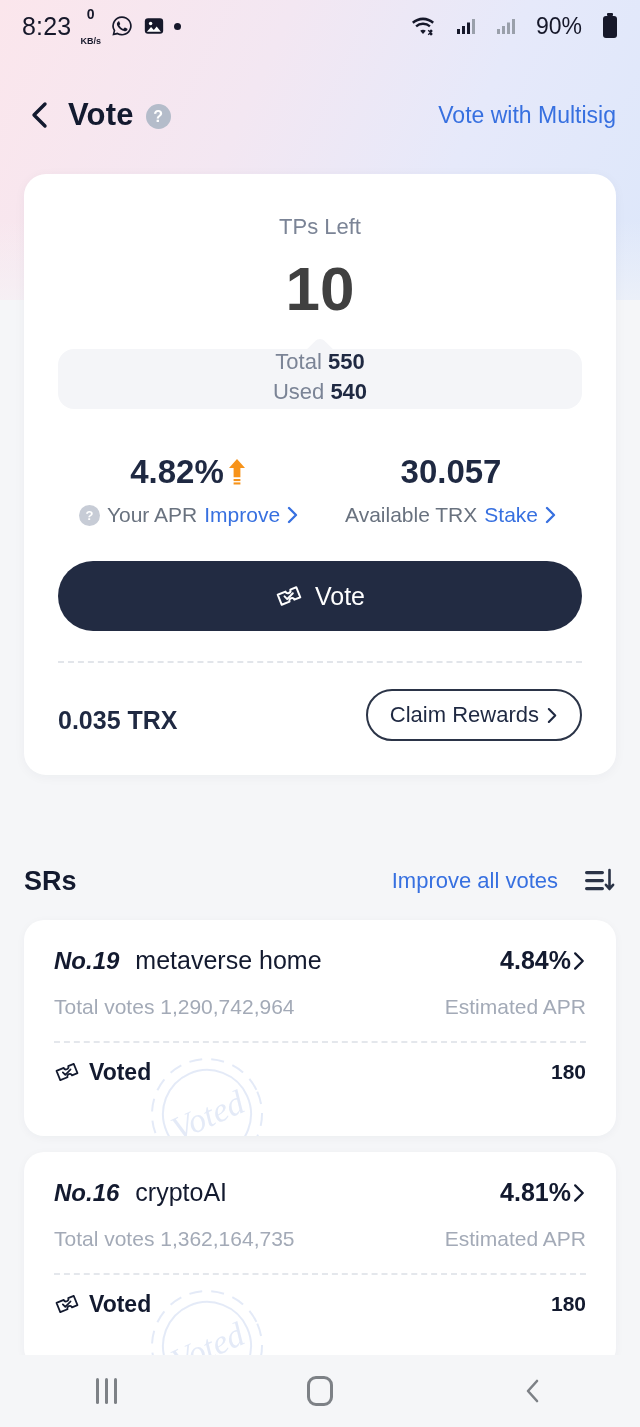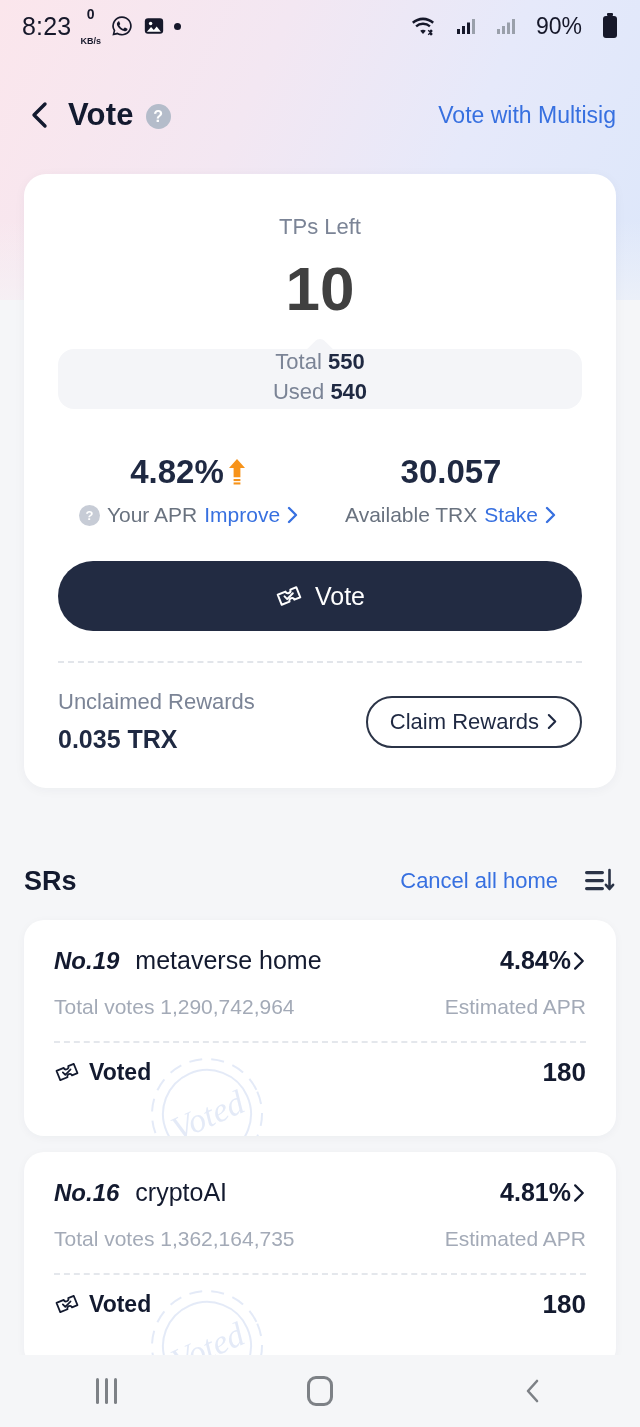--- a/index.html
+++ b/index.html
@@ -132,21 +132,21 @@
   .sr-row1 { display: flex; align-items: baseline; }
   .sr-no { font-size: 24px; font-weight: 700; font-style: italic; color: #131a2f; }
   .sr-name { font-size: 25px; color: #131a2f; margin-left: 16px; }
   .sr-apr { margin-left: auto; font-size: 25px; font-weight: 700; color: #131a2f; display: flex; align-items: center; gap: 2px; }
   .sr-row2 { display: flex; margin-top: 20px; }
   .sr-votes { font-size: 21px; color: #a3aab7; }
   .sr-aprlbl { margin-left: auto; font-size: 21px; color: #a3aab7; }
   .sr-div { margin-top: 22px; border-top: 2px dashed #e4e7ec; }
   .sr-row3 { position: relative; display: flex; align-items: center; height: 58px; }
   .voted { display: flex; align-items: center; gap: 9px; font-size: 23px; font-weight: 700; color: #131a2f; }
-  .voted-count { margin-left: auto; font-size: 26px; font-weight: 700; color: #131a2f; }
+  .voted-count { margin-left: auto; font-size: 21px; font-weight: 700; color: #131a2f; }
   .stamp {
     position: absolute; left: 78px; top: -4px; width: 150px; height: 150px;
     opacity: .5; pointer-events: none;
   }
   
   .navbar {
     position: absolute; bottom: 0; left: 0; width: 640px; height: 72px;
     background: #f5f6f8;
     display: flex; align-items: center; justify-content: space-around;
   }
@@ -286,35 +286,34 @@
         </g>
         <path d="M9.5 14.4l2.7 2.7 5.6-5.8" fill="none" stroke="#ffffff" stroke-width="2" stroke-linecap="round" stroke-linejoin="round"></path>
       </svg>
       <span>Vote</span>
     </button>
 
     <div class="dash-div"></div>
 
     <div class="rewards-row">
       <div>
-        <div class="rw-label">Unclaimed Rewards</div>
         <div class="rw-value">0.035 TRX</div>
       </div>
       <button class="claim-btn">
         <span>Claim Rewards</span>
         <svg width="11" height="17" viewBox="0 0 12 18">
             <path d="M2 2l7 7-7 7" fill="none" stroke="#1f2942" stroke-width="2.3" stroke-linecap="round" stroke-linejoin="round"></path>
           </svg>
       </button>
     </div>
   </div>
 
   <div class="sr-head">
     <span class="sr-title">SRs</span>
-    <span class="cancel-link">Cancel all home</span>
+    <span class="cancel-link">Improve all votes</span>
     <span class="sort-icon">
       <svg width="34" height="34" viewBox="0 0 34 34">
         <rect x="3" y="7" width="19" height="3.2" rx="1.6" fill="#2b3447"></rect>
         <rect x="3" y="15" width="19" height="3.2" rx="1.6" fill="#2b3447"></rect>
         <rect x="3" y="23" width="19" height="3.2" rx="1.6" fill="#2b3447"></rect>
         <path d="M27.5 6v19m0 0l-3.6-4.2m3.6 4.2l3.6-4.2" fill="none" stroke="#2b3447" stroke-width="2.6" stroke-linecap="round" stroke-linejoin="round"></path>
       </svg>
     </span>
   </div>
 

